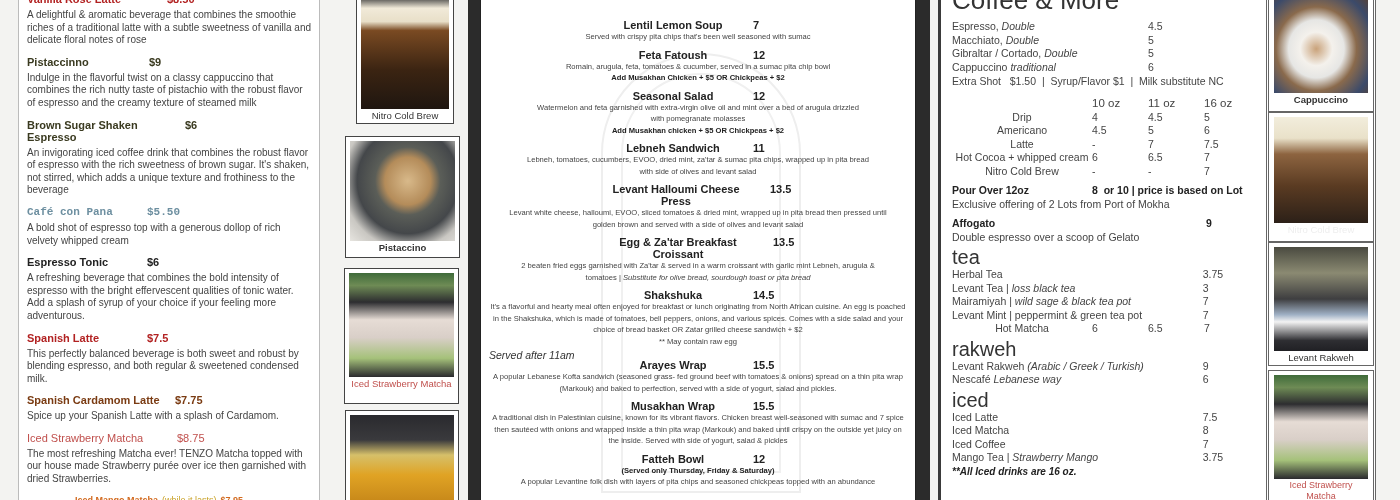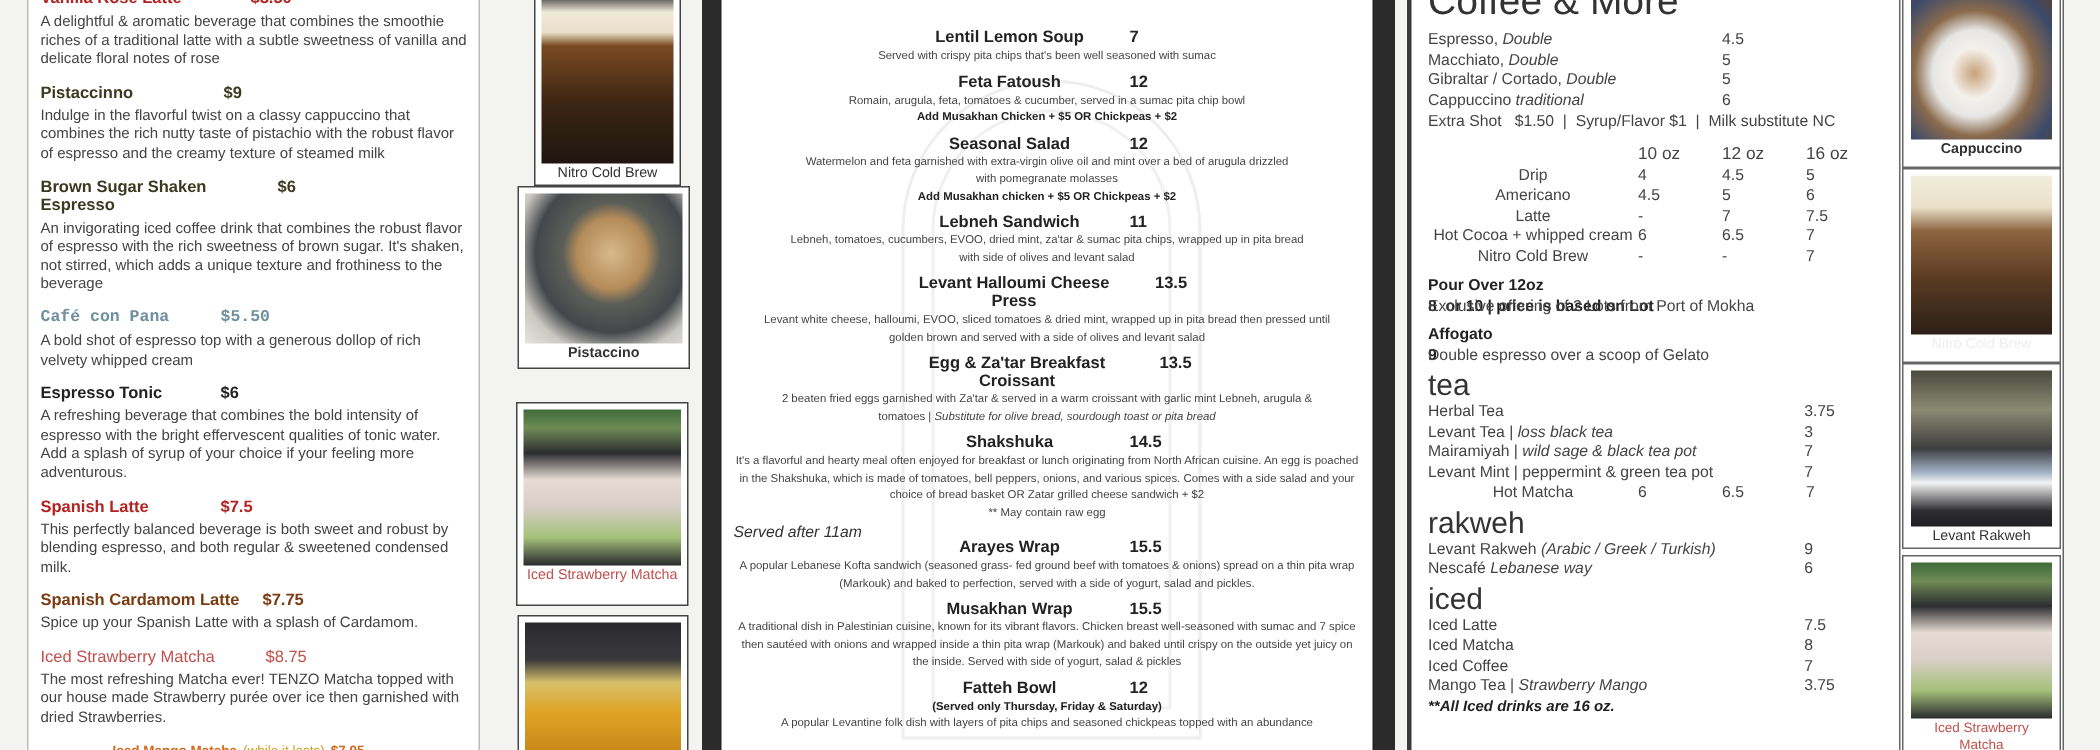--- a/index.html
+++ b/index.html
@@ -47,21 +47,21 @@
   
   .p4-outer { position: absolute; left: 938px; top: -8px; width: 332px; height: 520px; background: #fff; border-left: 3px solid #3a3a3a; }
   .p4 { position: absolute; left: 952px; top: -10px; width: 310px; font-size: 10.5px; color: #444; }
   .p4 .head { font-size: 26px; color: #333; height: 30px; line-height: 20px; overflow: hidden; }
   .p4 .row { display: flex; height: 13.5px; line-height: 13.5px; }
   .p4 .row .n { width: 196px; }
   .p4 .row .v { width: 60px; }
   .p4 .sizes .n { width: 140px; text-align: center; }
   .p4 .sizes .v { width: 56px; }
   .p4 .extra { height: 14px; line-height: 14px; }
-  .p4 .bold { font-weight: bold; color: #222; flex-direction: column; }
+  .p4 .bold { font-weight: bold; color: #222; }
   .p4 .sect { font-size: 20px; color: #333; height: 22px; line-height: 22px; margin-top: 2px; }
   .p4 .row.t .n { width: 254px; }
   .p4 .note { font-style: italic; font-weight: bold; color: #222; font-size: 10px; }
   .sp { height: 9px; }
 
   
   .p5 { position: absolute; left: 1266px; top: -8px; width: 110px; height: 520px; background: #fff; border-left: 1px solid #666; border-right: 1px solid #666; }
   .p5 .photo-card { left: 1px; width: 106px; border: 1px solid #666; padding: 4px 5px; }
 </style>
 </head>
@@ -130,21 +130,21 @@
         <span class="mango-note">(while it lasts)</span>
         <span class="pr">$7.95</span>
       </div>
   </div>
 </div>
 
 <div class="photo-card" style="left:356px; top:-8px; width:98px; height:132px;">
   <div class="photo" style="height:112px; background:linear-gradient(180deg,#3a3a3a 0%,#f1ead9 10%,#e8dfc8 22%,#7a4a22 30%,#3b2412 65%,#1f1610 100%);"></div>
   <div class="photo-cap">Nitro Cold Brew</div>
 </div>
-<div class="photo-card" style="left:345px; top:124px; width:115px; height:122px;">
+<div class="photo-card" style="left:345px; top:136px; width:115px; height:122px;">
   <div class="photo" style="height:100px; background:radial-gradient(ellipse at 55% 40%,#d8b98a 0%,#b48c5a 28%,#5b5e58 40%,#44474a 62%,#c9c7c2 80%,#e7e5e0 100%);"></div>
   <div class="photo-cap cap-bold">Pistaccino</div>
 </div>
 <div class="photo-card" style="left:344px; top:268px; width:115px; height:136px;">
   <div class="photo" style="height:104px; background:linear-gradient(180deg,#3f6b3a 0%,#6e8b55 12%,#2d2d30 28%,#e6dcd5 45%,#d9cfc8 62%,#a5c17a 82%,#2a2a2e 100%);"></div>
   <div class="photo-cap cap-rose">Iced Strawberry Matcha</div>
 </div>
 <div class="photo-card" style="left:345px; top:410px; width:114px; height:110px;">
   <div class="photo" style="height:100px; background:linear-gradient(180deg,#2a2a2e 0%,#3a3a3d 25%,#d6c06a 40%,#e0a324 60%,#c98a1a 85%,#2f2f33 100%);"></div>
 </div>
@@ -251,21 +251,21 @@
   <div class="row">
       <span class="n"><span>Cappuccino</span> <span class="it">traditional</span></span>
       <span class="v">6</span>
     </div>
   <div class="extra" style="white-space:pre">Extra Shot   $1.50  |  Syrup/Flavor $1  |  Milk substitute NC</div>
 
   <div class="sp"></div>
   <div class="row sizes" style="font-size:11.5px">
       <span class="n"></span>
       <span class="v">10 oz</span>
-      <span class="v">12 oz</span>
+      <span class="v">11 oz</span>
       <span class="v">16 oz</span>
     </div>
   <div class="row sizes">
       <span class="n">Drip</span>
       <span class="v">4</span>
       <span class="v">4.5</span>
       <span class="v">5</span>
     </div>
   <div class="row sizes">
       <span class="n">Americano</span>

